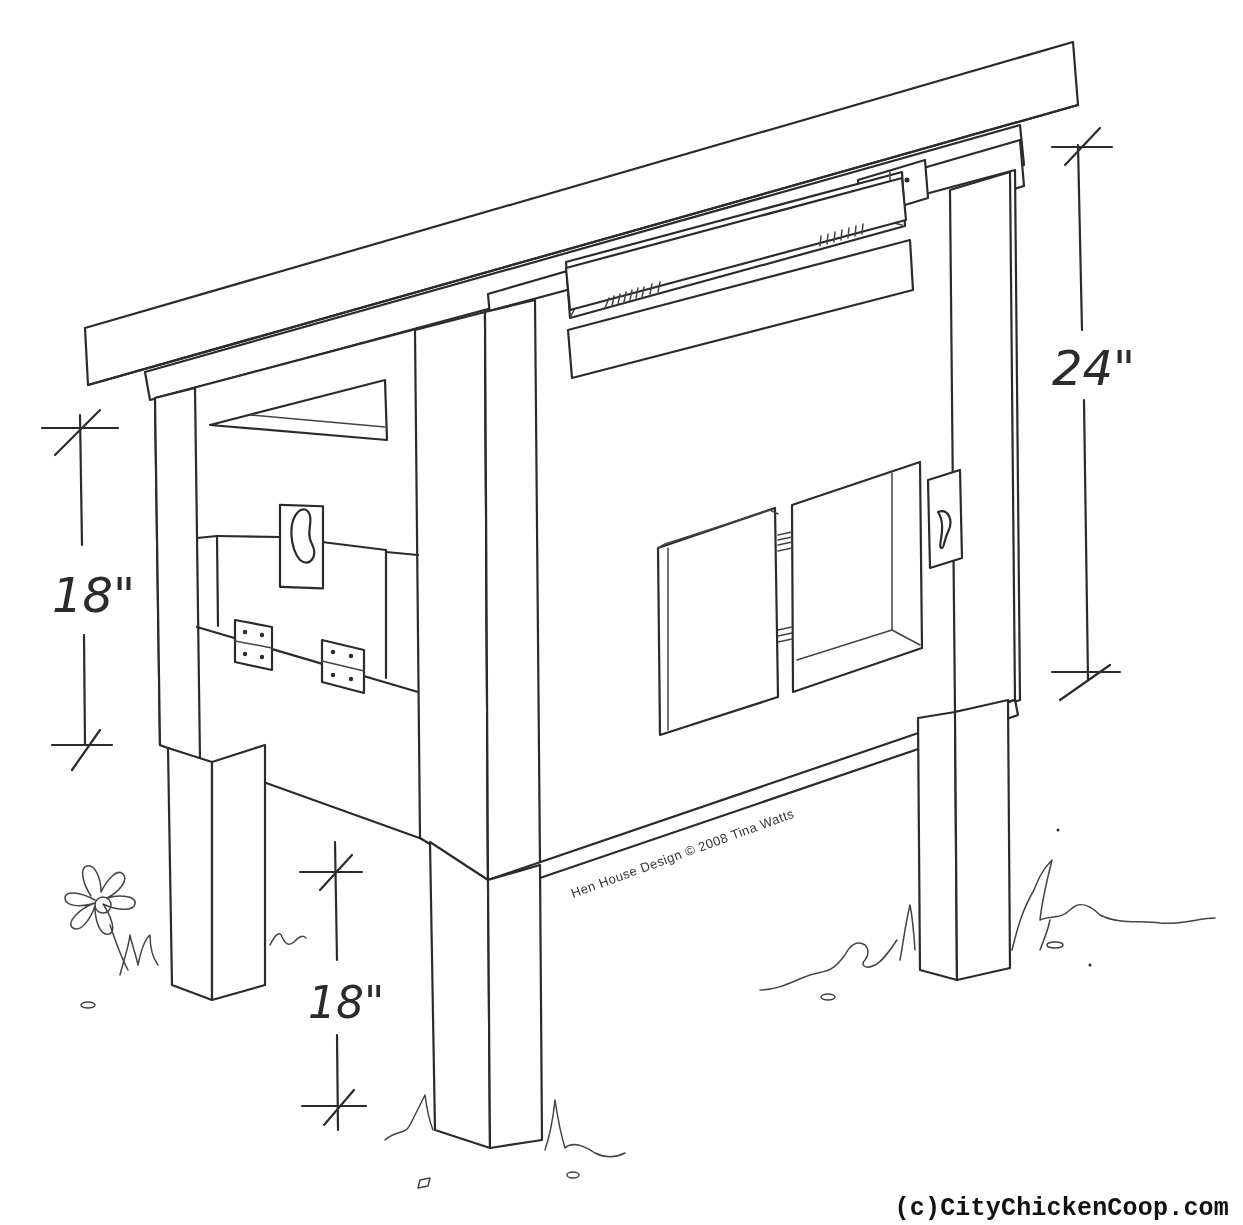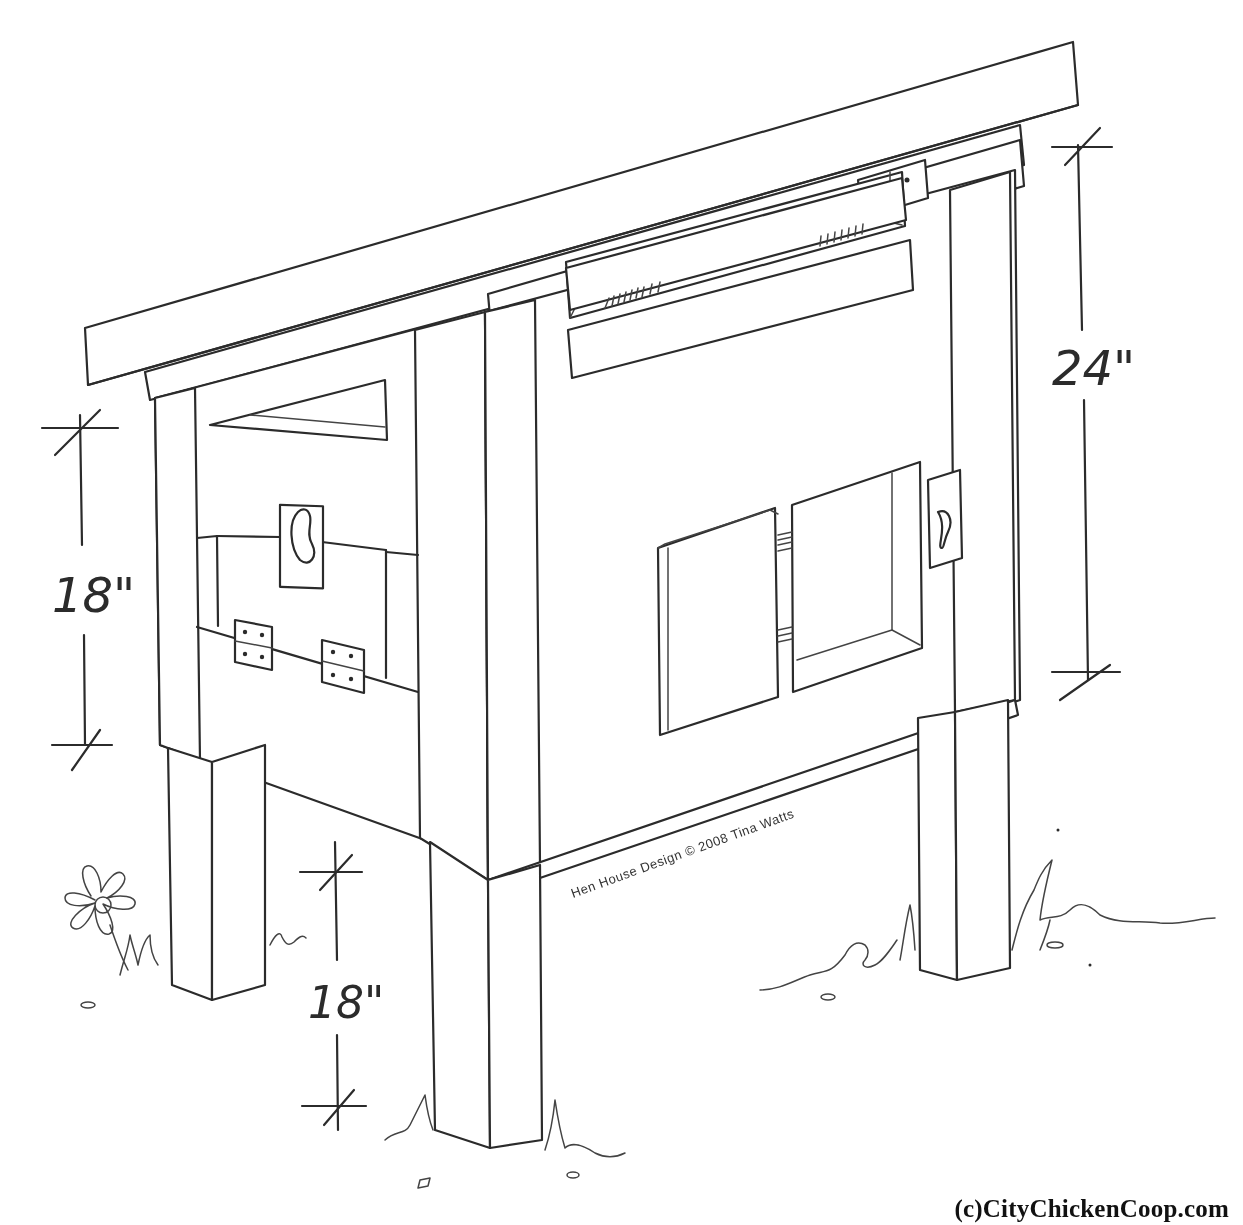--- a/index.html
+++ b/index.html
@@ -4,21 +4,21 @@
 <style>
   html, body { margin: 0; padding: 0; background: #ffffff; }
   body { width: 1243px; height: 1225px; position: relative; overflow: hidden; font-family: "Liberation Sans", sans-serif; }
   #drawing { position: absolute; left: 0; top: 0; width: 1243px; height: 1225px; }
   .ln { fill: none; stroke: #2b2b2b; stroke-width: 2.2; stroke-linecap: round; stroke-linejoin: round; }
   .lt { fill: none; stroke: #444; stroke-width: 1.5; stroke-linecap: round; stroke-linejoin: round; }
   .fillw { fill: #ffffff; stroke: #2b2b2b; stroke-width: 2.2; stroke-linejoin: round; }
   .dot { fill: #2b2b2b; }
   .hand { font-family: "DejaVu Sans", sans-serif; font-weight: normal; fill: #2b2b2b; font-style: italic; }
   .caption { font-family: "Liberation Sans", sans-serif; font-size: 13px; fill: #333; letter-spacing: 0.5px; }
-  #copyright { position: absolute; right: 14px; bottom: 2px; font-family: Liberation Serif, serif; font-weight: bold; font-size: 25px; color: #111; letter-spacing: 0.2px; text-align: right; }
+  #copyright { position: absolute; right: 14px; bottom: 2px; font-family: Liberation Mono, monospace; font-weight: bold; font-size: 25px; color: #111; letter-spacing: 0.2px; text-align: right; }
 </style>
 </head>
 <body>
 
 <svg id="drawing" viewBox="0 0 1243 1225" xmlns="http://www.w3.org/2000/svg">
 
   <g>
     <polygon class="fillw" points="85,328 1073,42 1078,105 88,385"></polygon>
     <line class="ln" x1="88" y1="385" x2="1078" y2="105"></line>
   </g>

